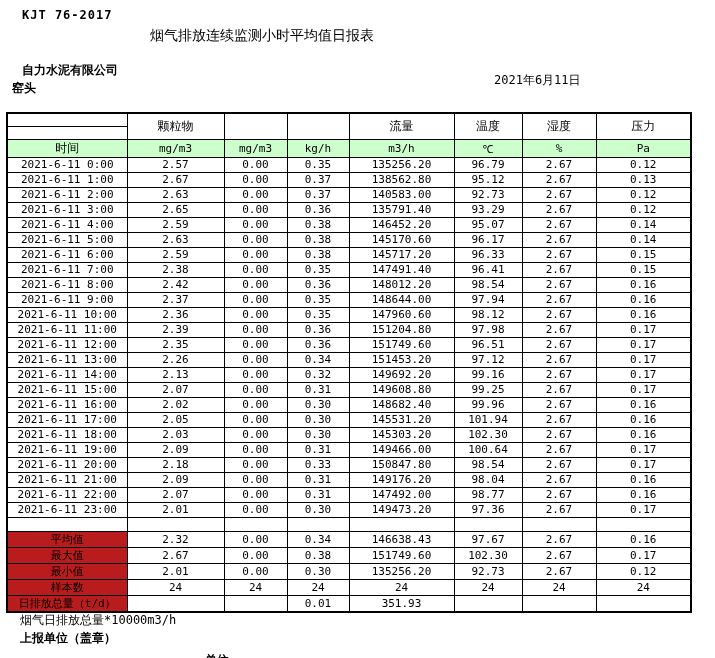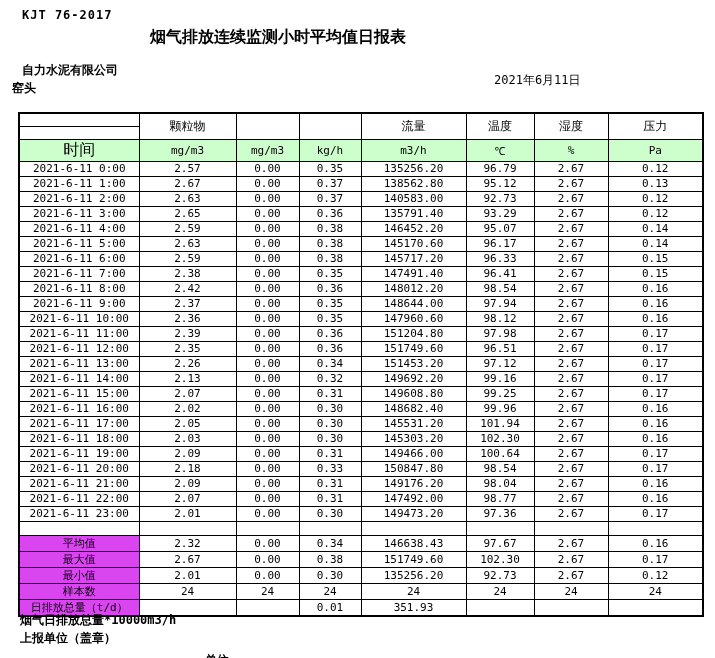--- a/index.html
+++ b/index.html
@@ -10,55 +10,55 @@
     font-family: "DejaVu Sans Mono", "Liberation Mono", monospace;
     color: #000;
     overflow: hidden;
   }
   .doc-code {
     position: absolute; left: 22px; top: 8px;
     font-size: 12px; font-weight: bold; letter-spacing: 1px;
   }
   .report-title {
     position: absolute; left: 150px; top: 27px;
-    font-size: 16px; font-weight: bold;
+    font-size: 14px; font-weight: normal;
   }
   .company { position: absolute; left: 22px; top: 62px; font-size: 12px; font-weight: bold; }
   .station { position: absolute; left: 12px; top: 80px; font-size: 12px; font-weight: bold; }
   .report-date { position: absolute; left: 494px; top: 72px; font-size: 12px; }
 
   table.report {
-    position: absolute; left: 18px; top: 112px;
+    position: absolute; left: 6px; top: 112px;
     width: 684px;
     border-collapse: collapse;
     table-layout: fixed;
     border: 2px solid #000;
     font-size: 11px;
   }
   table.report th, table.report td {
     border: 1px solid #000;
     text-align: center;
     vertical-align: middle;
     padding: 0;
     overflow: hidden;
     white-space: nowrap;
     font-weight: normal;
   }
   tr.hdr-row th { height: 13px; }
   tr.hdr-row th.cjk { font-size: 12px; }
   tr.unit-row th { height: 17px; background: #ccffcc; }
-  tr.unit-row th.cjk { font-size: 16px; }
+  tr.unit-row th.cjk { font-size: 12px; }
   tr.data-row td { height: 15px; }
   tr.summary-row td { height: 14px; }
-  td.green-label { background: #d946ef; font-size: 12px; }
+  td.green-label { background: #b91c1c; font-size: 12px; }
   td.first-col { font-size: 11px; }
 
   .footer-note {
     position: absolute; left: 20px; top: 612px;
-    font-size: 12px; font-weight: bold;
+    font-size: 12px; font-weight: normal;
   }
   .footer-line { position: absolute; left: 20px; top: 630px; font-size: 12px; font-weight: bold; }
   .footer-unit { position: absolute; left: 205px; top: 652px; font-size: 12px; font-weight: bold; }
 </style>
 </head>
 <body>
 
 <div class="doc-code">KJT 76-2017</div>
 <div class="report-title">烟气排放连续监测小时平均值日报表</div>
 <div class="company">自力水泥有限公司</div>

